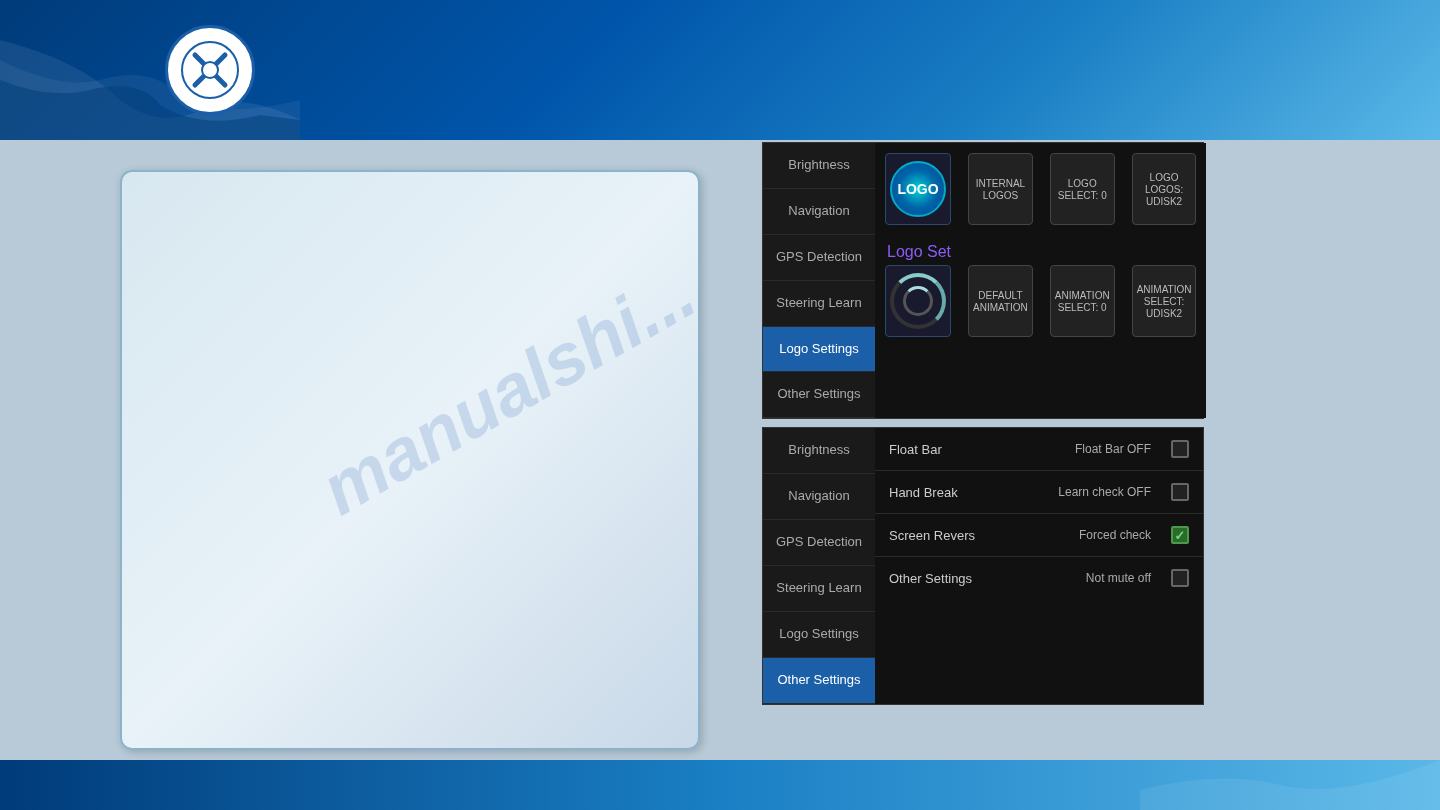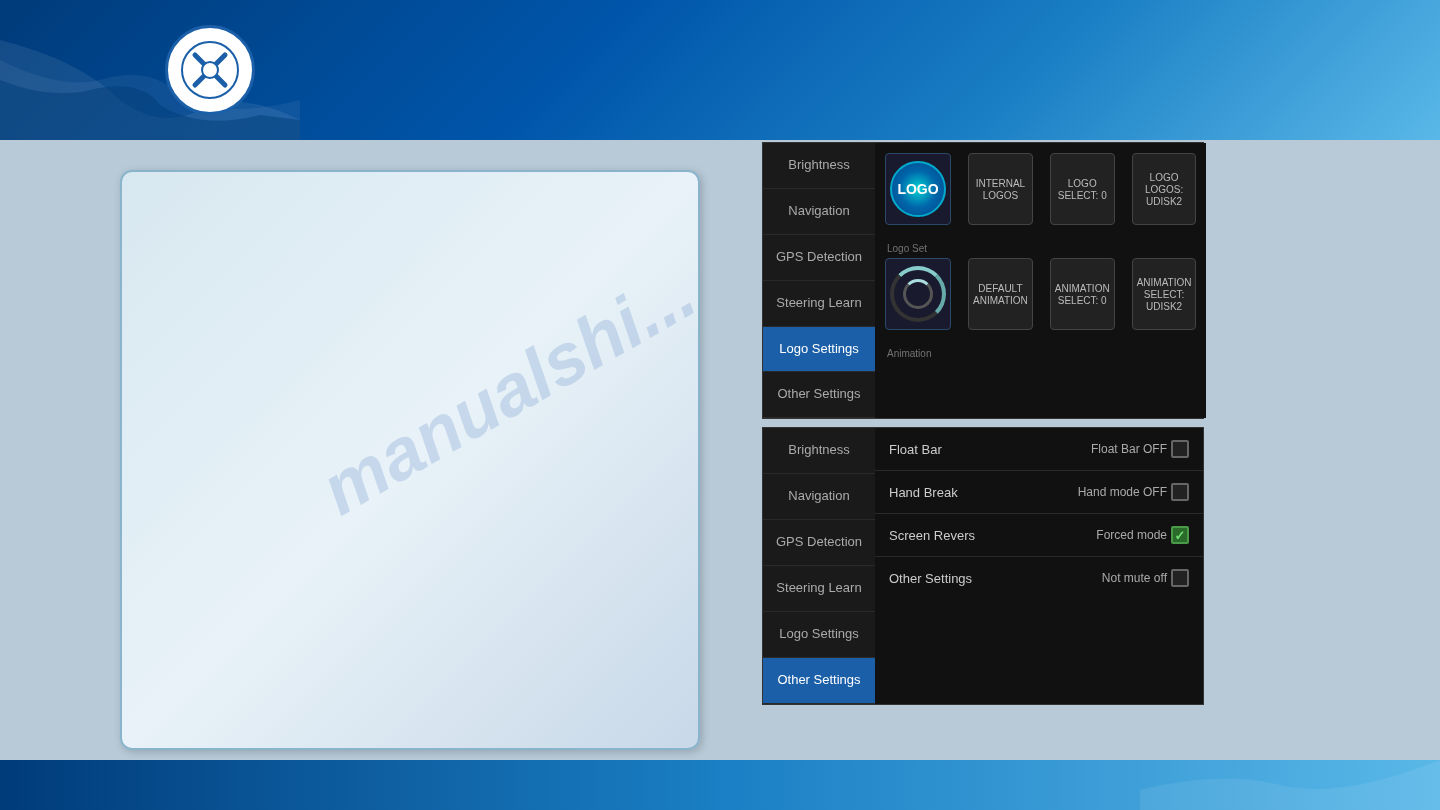--- a/index.html
+++ b/index.html
@@ -135,22 +135,22 @@
 
     
     .content-area {
       flex: 1;
       padding: 10px;
       background: #111;
     }
 
     
     .section-label {
-      color: #737373;
-      font-size: 10px;
+      color: #8b5cf6;
+      font-size: 16px;
       margin-top: 6px;
       margin-bottom: 4px;
       padding-left: 2px;
     }
 
     .logo-grid {
       display: flex;
       gap: 17px;
       margin-bottom: 18px;
     }
@@ -234,21 +234,21 @@
       color: #ccc;
       font-size: 13px;
     }
     .setting-row:last-child {
       border-bottom: none;
     }
 
     .setting-right {
       display: flex;
       align-items: center;
-      gap: 4px;
+      gap: 20px;
       color: #aaa;
       font-size: 12px;
     }
 
     .checkbox {
       width: 18px;
       height: 18px;
       border: 2px solid #666;
       background: #222;
       border-radius: 2px;
@@ -342,21 +342,20 @@
         </div>
 
         <div class="logo-tile">
           <span class="tile-label">ANIMATION SELECT: 0</span>
         </div>
 
         <div class="logo-tile">
           <span class="tile-label">ANIMATION SELECT: UDISK2</span>
         </div>
       </div>
-      <div class="section-label">Animation</div>
     </div>
   </div>
 
   <div class="settings-panel">
 
     <div class="sidebar-nav">
       <div class="nav-item">Brightness</div>
       <div class="nav-item">Navigation</div>
       <div class="nav-item">GPS Detection</div>
       <div class="nav-item">Steering Learn</div>
@@ -368,28 +367,28 @@
       <div class="setting-row">
         <span>Float Bar</span>
         <div class="setting-right">
           <span>Float Bar OFF</span>
           <div class="checkbox"></div>
         </div>
       </div>
       <div class="setting-row">
         <span>Hand Break</span>
         <div class="setting-right">
-          <span>Hand mode OFF</span>
+          <span>Learn check OFF</span>
           <div class="checkbox"></div>
         </div>
       </div>
       <div class="setting-row">
         <span>Screen Revers</span>
         <div class="setting-right">
-          <span>Forced mode</span>
+          <span>Forced check</span>
           <div class="checkbox checked">
             <span class="checkmark">✓</span>
           </div>
         </div>
       </div>
       <div class="setting-row">
         <span>Other Settings</span>
         <div class="setting-right">
           <span>Not mute off</span>
           <div class="checkbox"></div>

